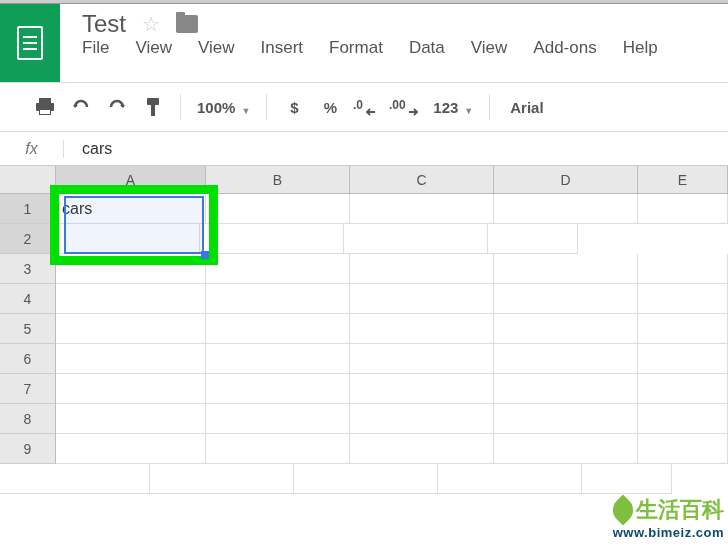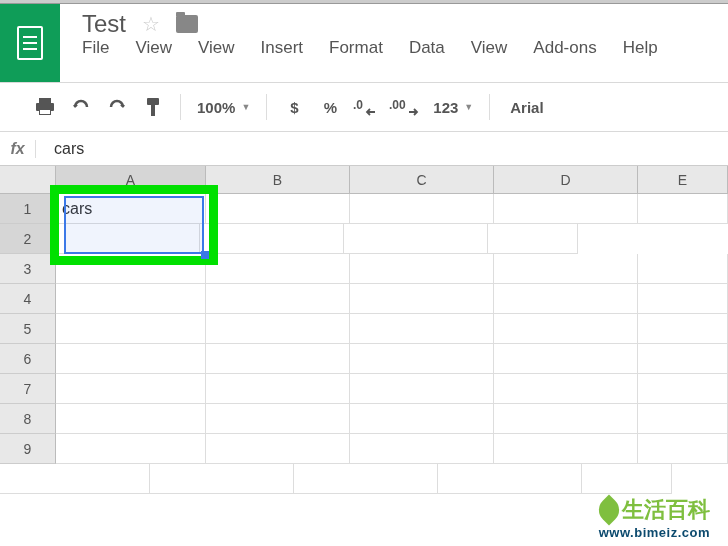--- a/index.html
+++ b/index.html
@@ -18,27 +18,27 @@
 .star-icon { color: #ccc; font-size: 20px; }
 .folder-icon { width: 22px; height: 18px; background: #878787; border-radius: 2px; position: relative; }
 .folder-icon::before { content: ""; position: absolute; top: -3px; left: 0; width: 9px; height: 4px; background: #878787; border-radius: 1px 1px 0 0; }
 
 .menu-bar { display: flex; gap: 26px; font-size: 17px; color: #555; }
 .menu-bar span { cursor: pointer; }
 
 .toolbar { height: 50px; background: #fff; border-top: 1px solid #d9d9d9; border-bottom: 1px solid #d9d9d9; display: flex; align-items: center; padding: 0 28px; gap: 2px; }
 .tbtn { width: 34px; height: 34px; display: flex; align-items: center; justify-content: center; color: #555; font-size: 18px; }
 .tsep { width: 1px; height: 26px; background: #ddd; margin: 0 8px; }
-.zoom-group { display: flex; align-items: center; font-size: 15px; color: #555; font-weight: bold; gap: 6px; padding: 0 6px; }
+.zoom-group { display: flex; align-items: flex-end; font-size: 15px; color: #555; font-weight: bold; gap: 6px; padding: 0 6px; }
 .fmt-btn { padding: 0 8px; font-size: 15px; color: #555; font-weight: bold; }
 .dropdown-caret { font-size: 9px; color: #888; }
 .font-group { font-size: 15px; color: #555; font-weight: bold; padding: 0 10px; }
 
 .formula-bar { height: 34px; border-bottom: 1px solid #ccc; display: flex; align-items: center; background: #fff; }
-.fx-label { width: 36px; text-align: center; font-style: italic; color: #777; font-size: 16px; border-right: 1px solid #ddd; font-weight: bold; }
+.fx-label { width: 64px; text-align: center; font-style: italic; color: #777; font-size: 16px; border-right: 1px solid #ddd; }
 .fx-content { padding-left: 18px; font-size: 16px; color: #333; }
 
 .sheet { position: relative; background: #fff; }
 .col-headers { display: flex; height: 28px; background: #e8e8e8; border-bottom: 1px solid #bbb; }
 .corner-cell { width: 56px; background: #e8e8e8; border-right: 1px solid #bbb; }
 .col-head { border-right: 1px solid #bbb; display: flex; align-items: center; justify-content: center; font-size: 14px; color: #555; background: #e8e8e8; }
 .col-head.active { background: #d6d6d6; }
 .col-A { width: 150px; }
 .col-B { width: 144px; }
 .col-C { width: 144px; }
@@ -47,21 +47,21 @@
 
 .grid-row { display: flex; height: 30px; }
 .row-head { width: 56px; background: #e8e8e8; border-right: 1px solid #bbb; border-bottom: 1px solid #ccc; display: flex; align-items: center; justify-content: center; font-size: 14px; color: #555; }
 .row-head.active { background: #d6d6d6; }
 .cell { border-right: 1px solid #ddd; border-bottom: 1px solid #ddd; padding: 4px 6px; font-size: 16px; color: #333; display: flex; align-items: center; }
 
 .highlight-box { position: absolute; border: 9px solid #00e000; pointer-events: none; }
 .selection-box { position: absolute; border: 2px solid #3b78e7; background: rgba(59,120,231,0.08); pointer-events: none; }
 .selection-handle { position: absolute; width: 8px; height: 8px; background: #3b78e7; }
 
-.watermark { position: absolute; right: 18px; bottom: 6px; text-align: right; }
+.watermark { position: absolute; right: 4px; bottom: 6px; text-align: right; }
 .wm-top { display: flex; align-items: center; justify-content: flex-end; gap: 2px; }
 .wm-cn { font-size: 22px; font-weight: bold; }
 .wm-cn .c1 { color: #7fbf3f; }
 .wm-url { font-size: 13px; color: #0c4a6e; font-weight: bold; letter-spacing: 0.5px; }
 .wm-leaf { width: 22px; height: 22px; background: #7fbf3f; border-radius: 0 60% 0 60%; transform: rotate(45deg); }
 
 svg { display: block; }
 </style>
 </head>
 <body>

